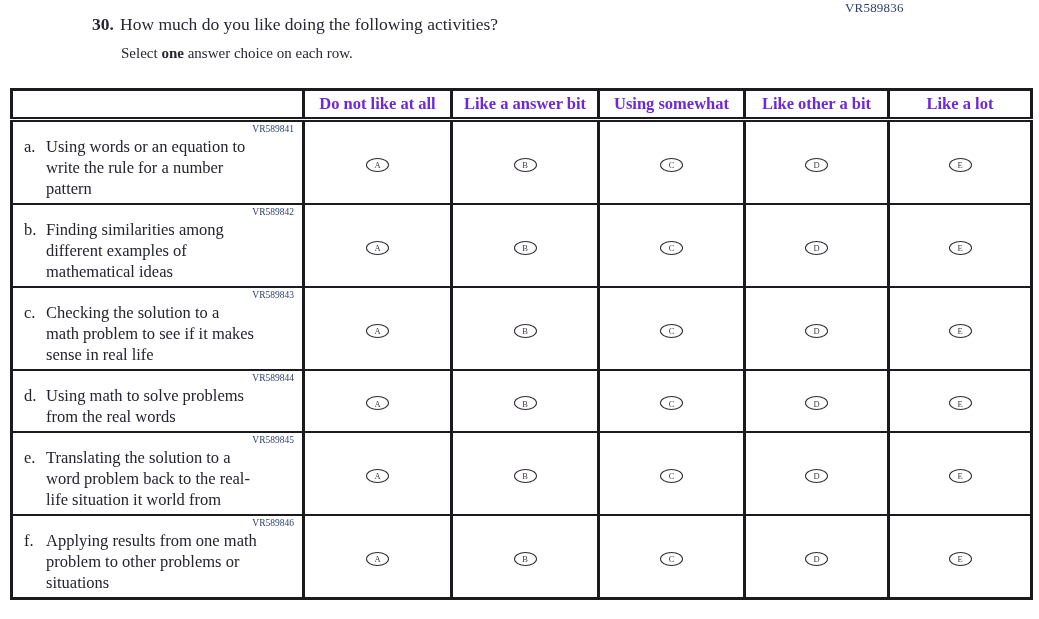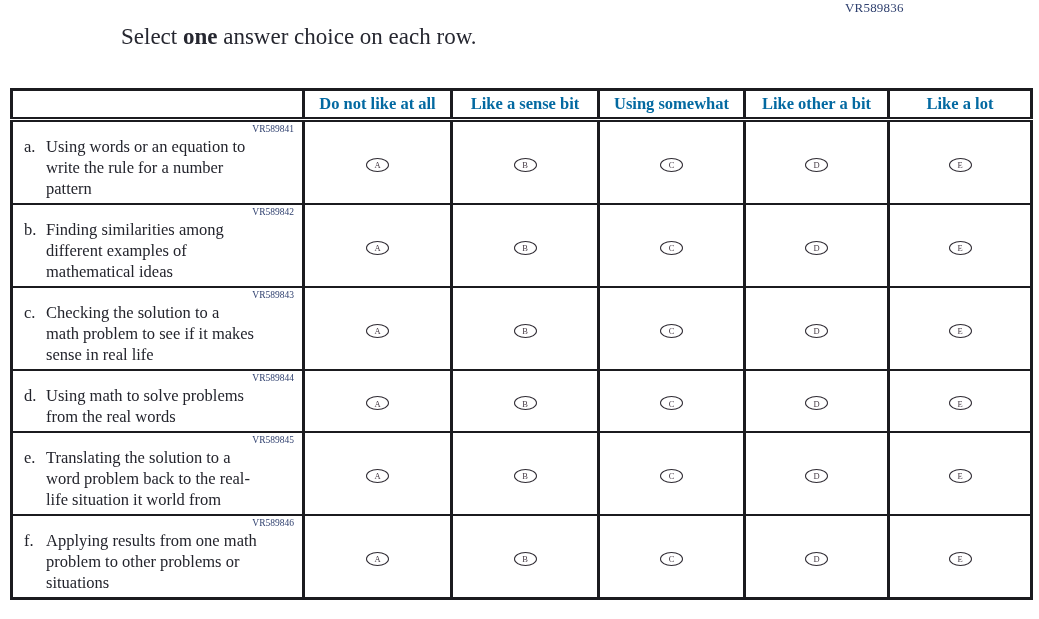--- a/index.html
+++ b/index.html
@@ -36,21 +36,21 @@
   }
   .q-num {
     font-weight: bold;
     width: 28px;
     flex: 0 0 28px;
   }
   .q-text { flex: 1; }
   .q-line2 {
     margin-top: 10px;
     margin-left: 29px;
-    font-size: 23px;
+    font-size: 15px;
   }
   .bold { font-weight: bold; }
 
   table.survey {
     position: absolute;
     top: 88px;
     left: 10px;
     width: 1020px;
     border-collapse: collapse;
     table-layout: fixed;
@@ -59,21 +59,21 @@
     border: 3px solid #1b1b1f;
   }
   table.survey td { border-top-width: 2px; border-bottom-width: 2px; }
   table.survey th {
     border-bottom: 5px double #1b1b1f;
     font-size: 16.5px;
     font-weight: bold;
     text-align: center;
     vertical-align: middle;
     height: 30px;
-    color: #0369a1;
+    color: #6d28d9;
     padding: 2px 2px;
   }
   td.stem-cell {
     vertical-align: top;
     padding: 1px 6px 4px 10px;
   }
   .row-code {
     display: block;
     text-align: right;
     font-size: 9.5px;
@@ -119,39 +119,43 @@
   }
 </style>
 </head>
 <body>
 
 <div class="page">
 
   <div class="form-code">VR589836</div>
 
   <div class="question-block">
+    <div class="q-line1">
+      <span class="q-num">30.</span>
+      <span class="q-text">How much do you like doing the following activities?</span>
+    </div>
     <div class="q-line2">
       <span>Select </span><span class="bold">one</span><span> answer choice on each row.</span>
     </div>
   </div>
 
   <table class="survey">
     <colgroup>
       <col style="width:292px">
       <col style="width:148px">
       <col style="width:147px">
       <col style="width:146px">
       <col style="width:144px">
       <col style="width:143px">
     </colgroup>
     <thead>
       <tr id="header-row">
           <th></th>
           <th>Do not like at all</th>
-          <th>Like a sense bit</th>
+          <th>Like a answer bit</th>
           <th>Using somewhat</th>
           <th>Like other a bit</th>
           <th>Like a lot</th>
         </tr>
     </thead>
     <tbody id="table-body">
         <tr style="height: 80px; margin-top: 28px;">
           <td class="stem-cell">
             <span class="row-code">VR589841</span>
             <div class="stem">

